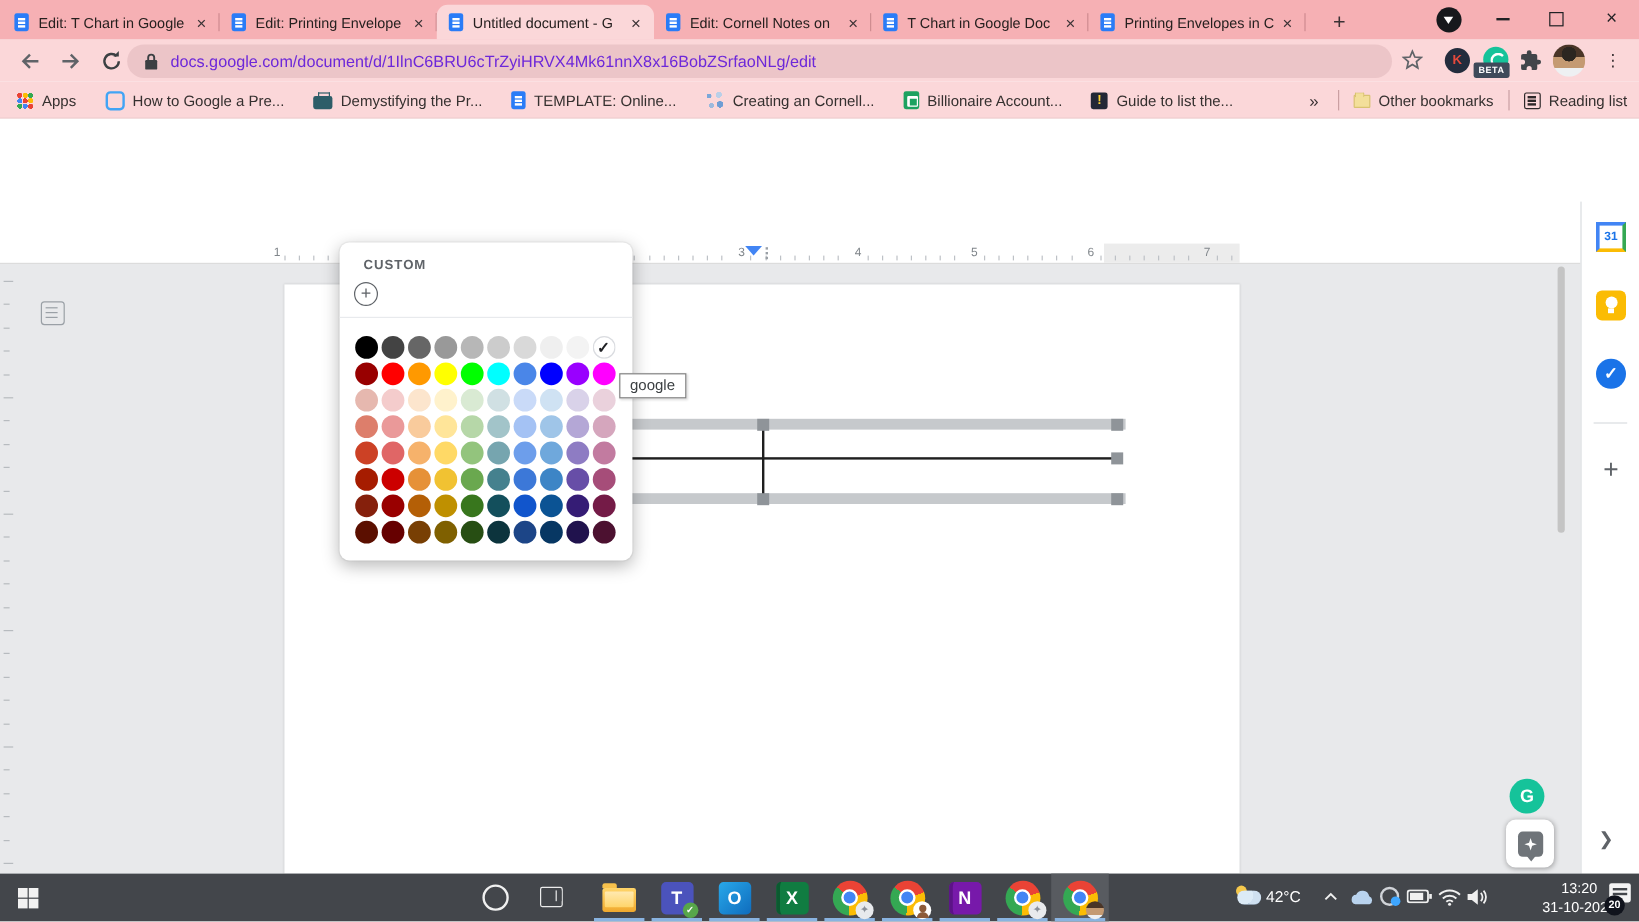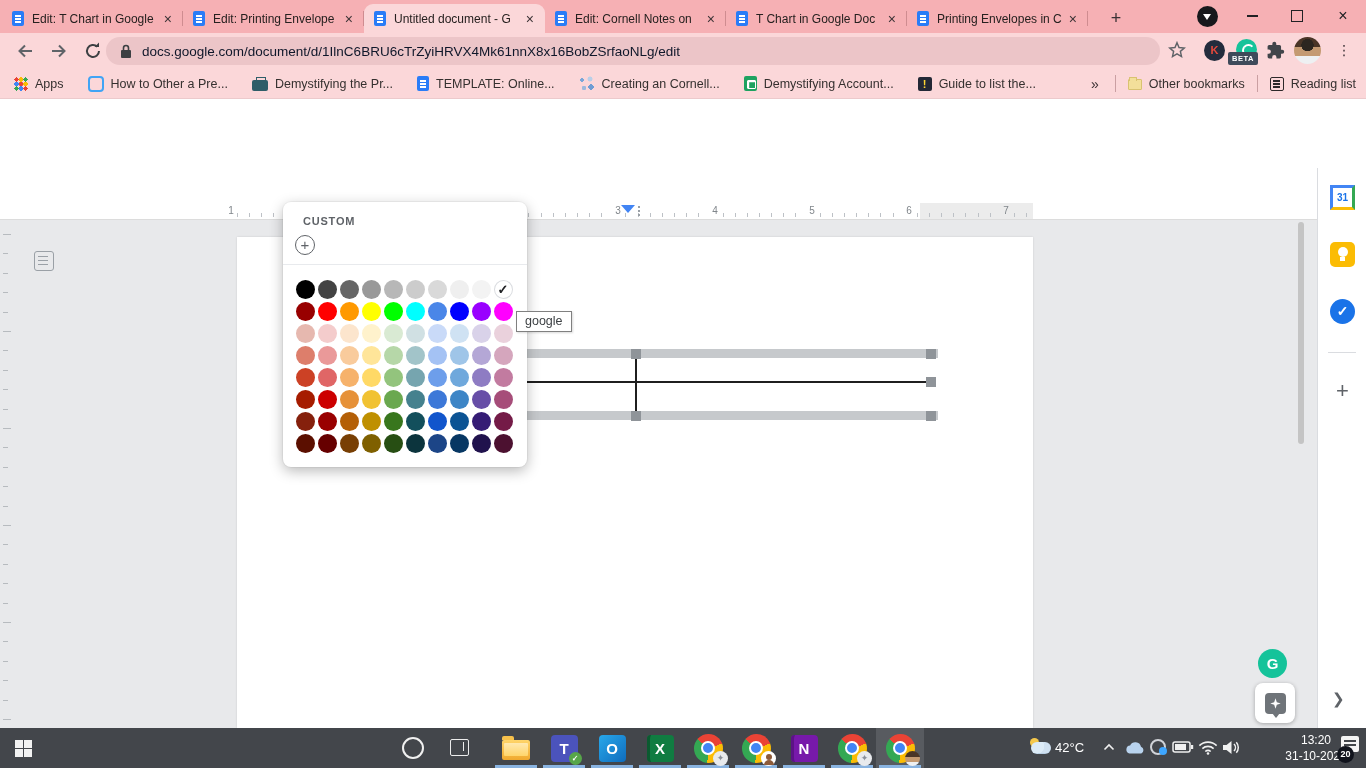--- a/index.html
+++ b/index.html
@@ -20,21 +20,21 @@
   .media-btn::after { content:""; position:absolute; left:6px; top:8px; border-left:4.5px solid transparent; border-right:4.5px solid transparent; border-top:6px solid #fff; }
   .winctl { position:absolute; top:0; width:44px; height:32px; display:flex; align-items:center; justify-content:center; color:#202124; }
   .wc-min { left:1230px; } .wc-max { left:1275px; } .wc-close { left:1321px; font-size:16px; }
   .wc-min::after { content:""; width:11px; height:1.5px; background:#202124; }
   .wc-max::after { content:""; width:10px; height:10px; border:1.5px solid #202124; }
 
   
   #addressbar { position:absolute; left:0; top:33px; width:1366px; height:35px; background:var(--chrome-toolbar,#fbd7d9); }
   .nav-ico { position:absolute; top:7px; width:22px; height:22px; }
   .url-pill { position:absolute; left:106px; top:4px; width:1054px; height:28px; background:var(--url-pill,#ecc5c8); border-radius:14px; display:flex; align-items:center; padding:0 14px; }
-  .url-text { font-size:13.5px; color:#0f172a; margin-left:10px; white-space:nowrap; overflow:hidden; }
+  .url-text { font-size:13.5px; color:#6d28d9; margin-left:10px; white-space:nowrap; overflow:hidden; }
   .ext-k { position:absolute; left:1204px; top:7px; width:21px; height:21px; border-radius:50%; background:#232c3d; color:#e5493c; font-size:11px; font-weight:bold; text-align:center; line-height:21px; }
   .ext-gram { position:absolute; left:1236px; top:6px; width:21px; height:21px; border-radius:50%; background:var(--grammarly,#15c39a); }
   .ext-gram::before { content:""; position:absolute; left:6px; top:5px; width:9px; height:9px; border:2px solid #fff; border-radius:50%; border-right-color:transparent; }
   .beta-badge { position:absolute; left:1228px; top:19px; background:#3e4a5a; color:#fff; font-size:7.5px; font-weight:bold; padding:2px 4px; border-radius:2px; letter-spacing:.5px; }
   .avatar { border-radius:50%; background:
       radial-gradient(circle at 50% 30%, #2c2620 0 26%, transparent 27%),
       linear-gradient(180deg,#4a3527 0 38%, #c49a72 38% 72%, #eef0f2 72%);
   }
   .abar-avatar { position:absolute; left:1294px; top:4px; width:27px; height:27px; }
   .dots3 { position:absolute; left:1334px; top:7px; width:20px; height:20px; color:#3c3336; font-size:14px; text-align:center; line-height:20px; }
@@ -289,37 +289,37 @@
   </div>
 
   <div id="bookmarksbar">
     <div id="bm-left">
         <div class="bm-item">
           <div class="bmi bmi-apps-grid"></div>
           <span>Apps</span>
         </div>
         <div class="bm-item">
           <div class="bmi bmi-blue-outline"></div>
-          <span>How to Other a Pre...</span>
+          <span>How to Google a Pre...</span>
         </div>
         <div class="bm-item">
           <div class="bmi bmi-briefcase"></div>
           <span>Demystifying the Pr...</span>
         </div>
         <div class="bm-item">
           <div class="bmi bmi-docs"></div>
           <span>TEMPLATE: Online...</span>
         </div>
         <div class="bm-item">
           <div class="bmi bmi-dots"></div>
           <span>Creating an Cornell...</span>
         </div>
         <div class="bm-item">
           <div class="bmi bmi-sheets"></div>
-          <span>Demystifying Account...</span>
+          <span>Billionaire Account...</span>
         </div>
         <div class="bm-item">
           <div class="bmi bmi-warning"></div>
           <span>Guide to list the...</span>
         </div>
       </div>
     <div id="bm-right">
       <span class="bm-chev">»</span>
       <span class="bm-sep"></span>
       <span class="bm-item">

